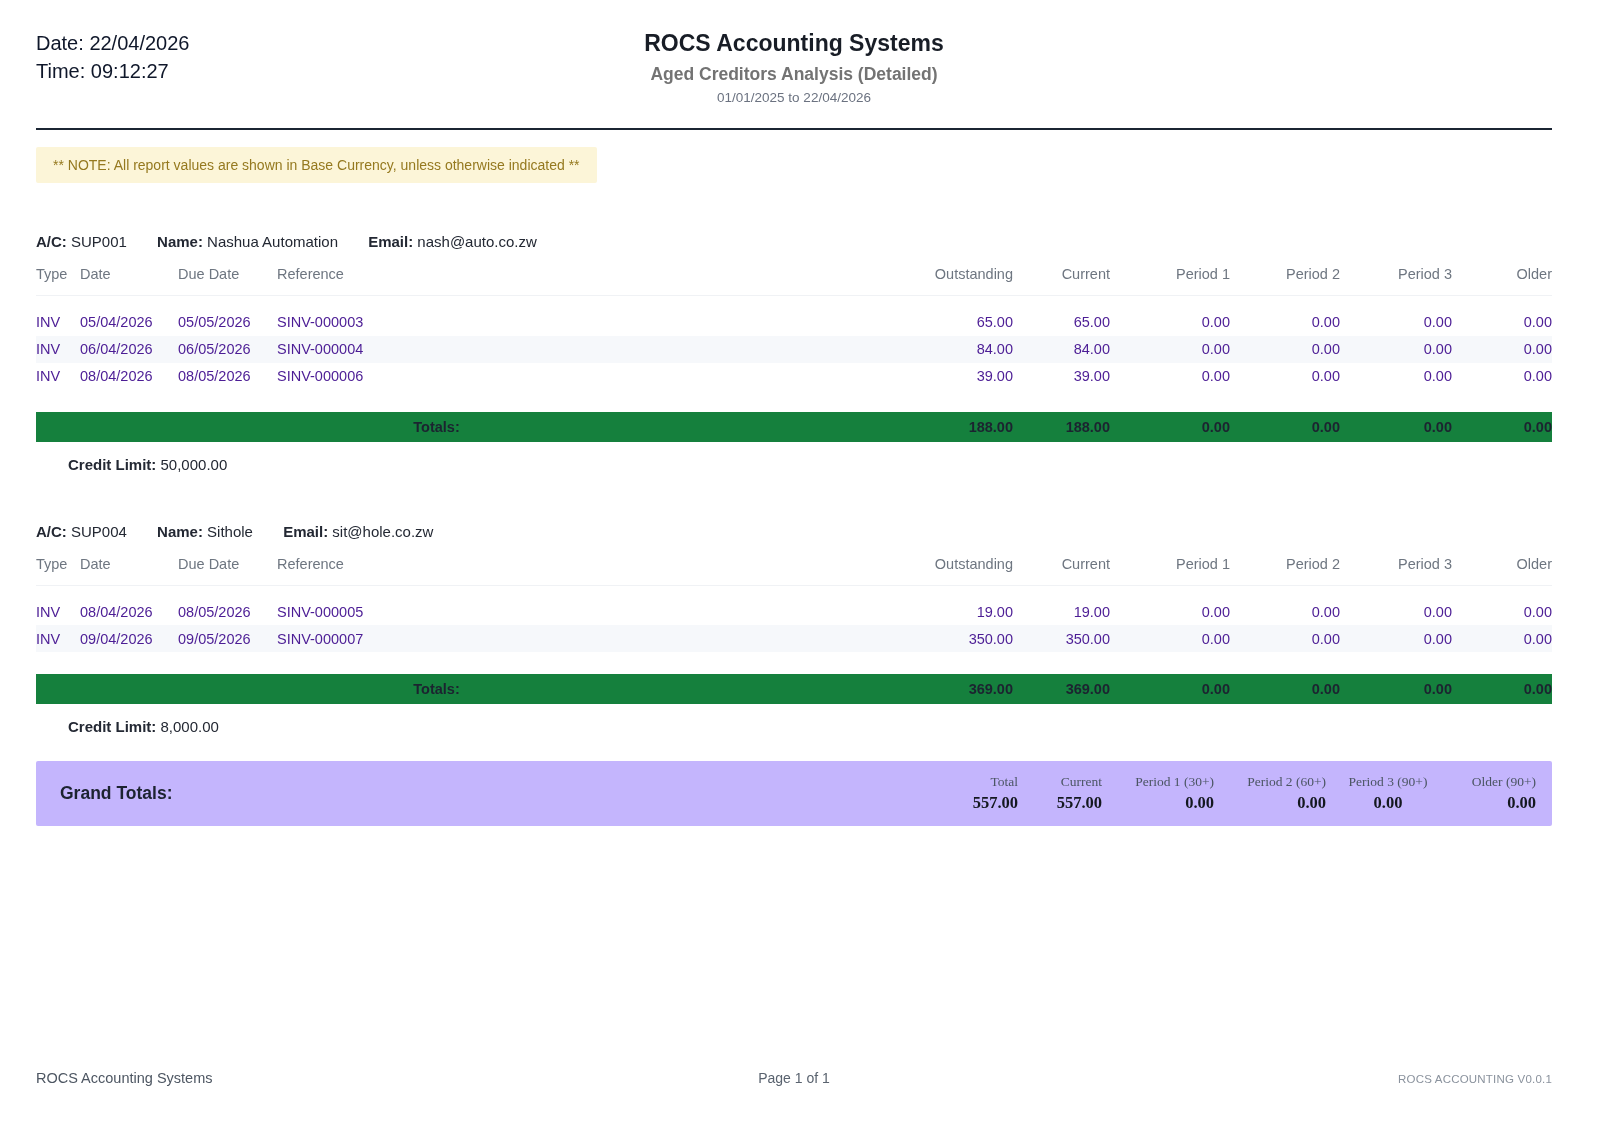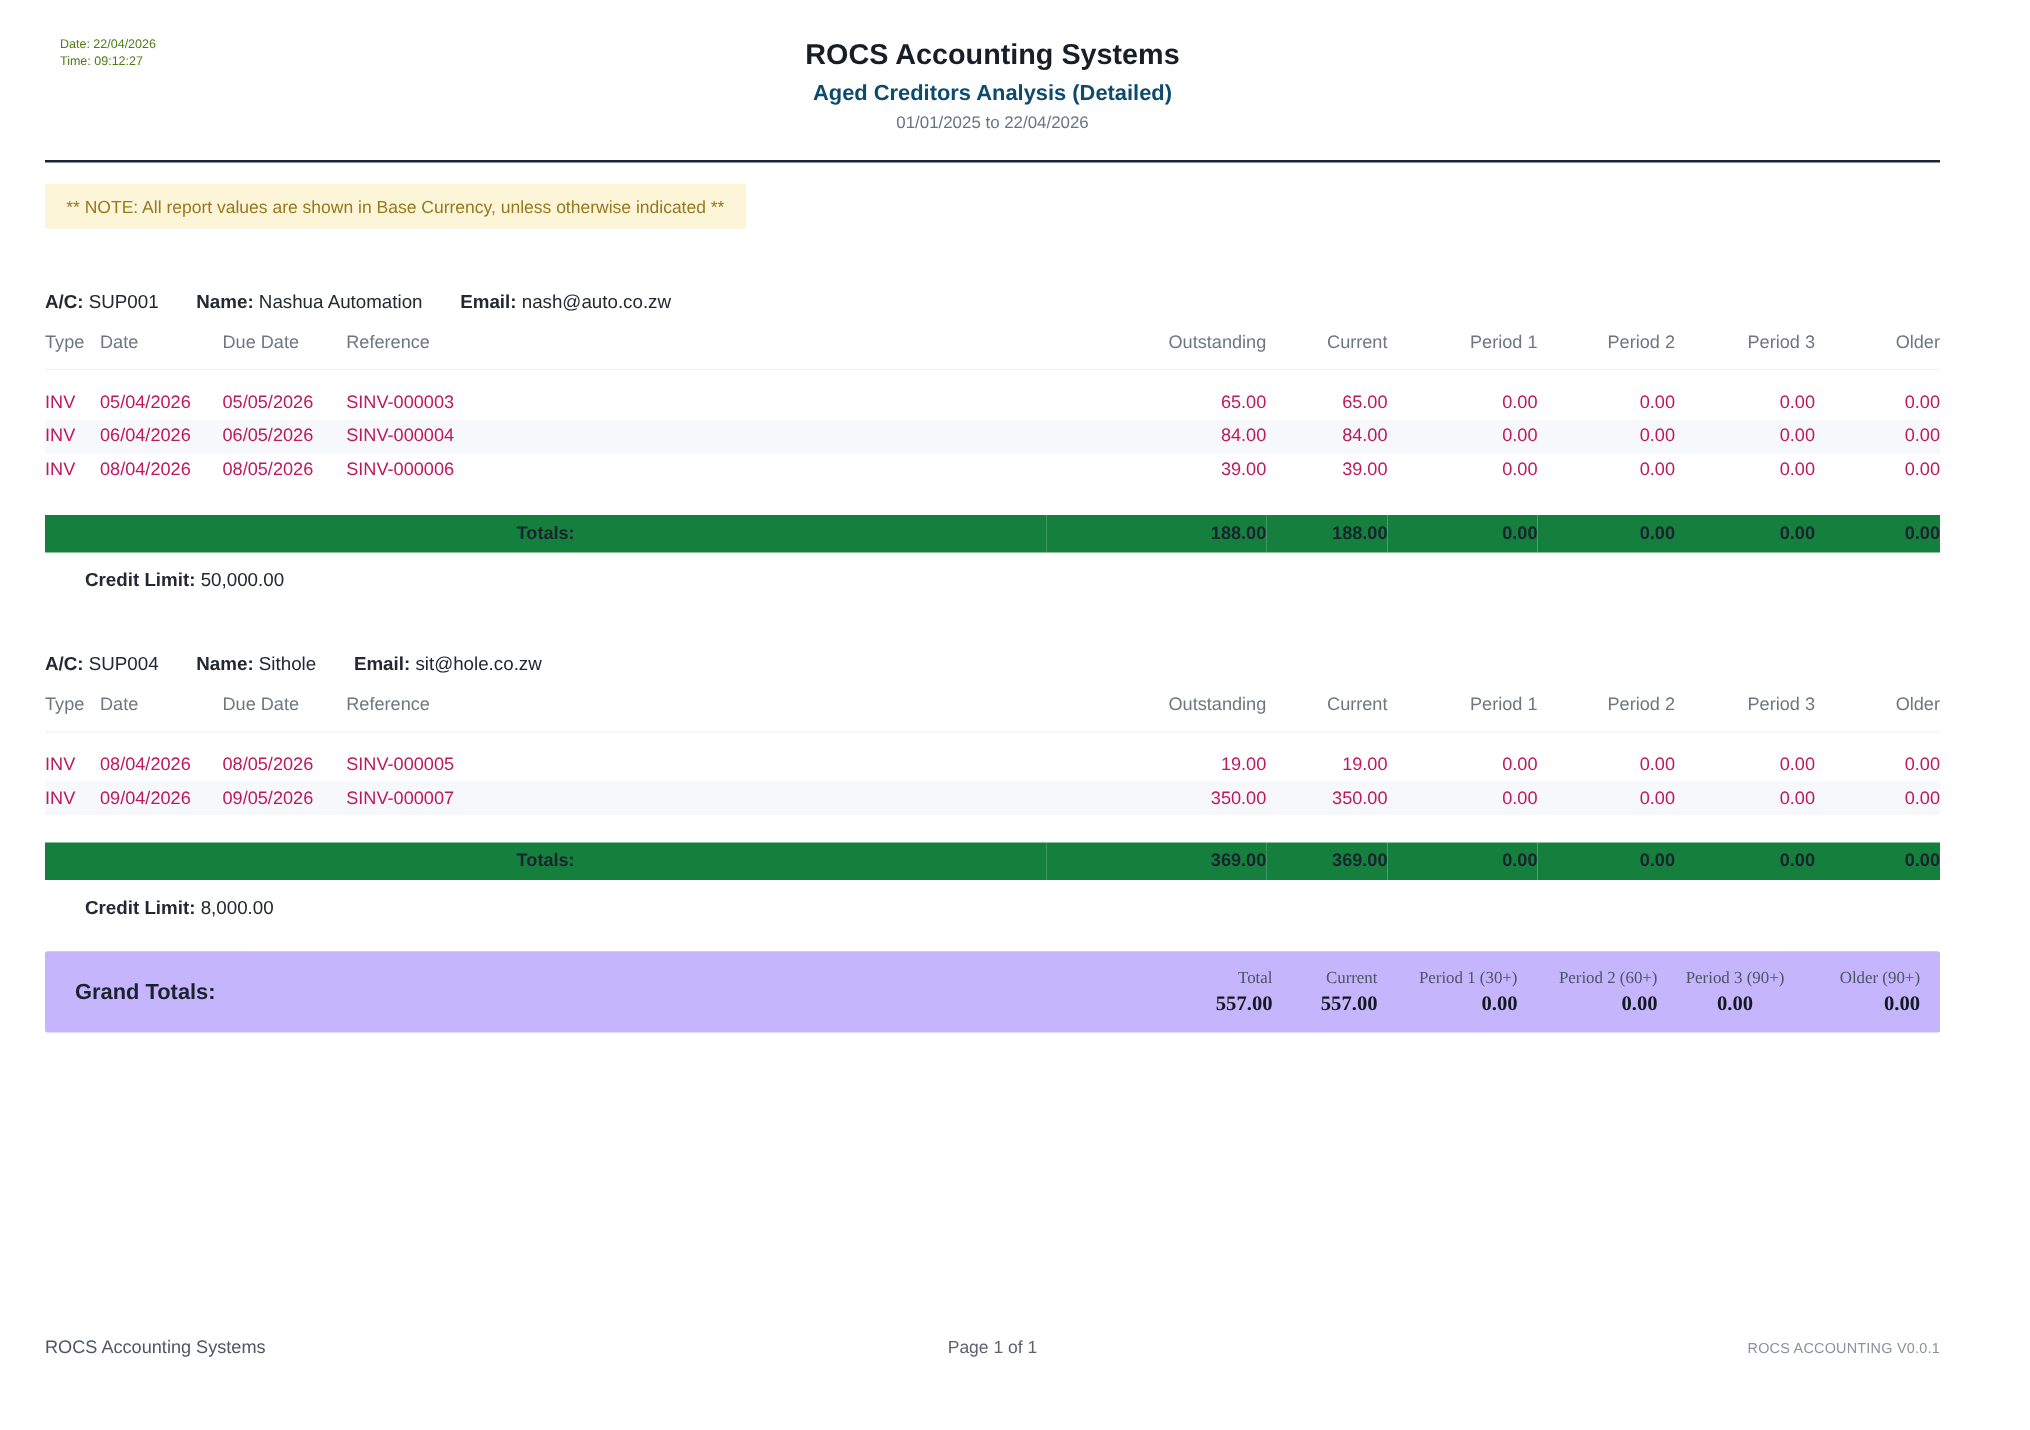--- a/index.html
+++ b/index.html
@@ -16,26 +16,26 @@
     display: flex;
     flex-direction: column;
     position: relative;
     background: #fff;
     overflow: hidden;
   }
 
   
   .report-header { position: relative; min-height: 84px; }
   .meta {
-    position: absolute; top: 5px; left: 12px;
-    font-size: 10px; color: #4d7c0f; line-height: 1.42;
+    position: absolute; top: 5px; left: 0;
+    font-size: 20px; color: #0f172a; line-height: 1.42;
   }
   .titles { text-align: center; padding-top: 6px; }
   .company-title { margin: 0 0 7px; font-size: 23px; font-weight: 700; color: #181d26; }
-  .report-title { margin: 0; font-size: 17.5px; font-weight: 700; color: #0c4a6e; }
+  .report-title { margin: 0; font-size: 17.5px; font-weight: 700; color: #737373; }
   .date-range { margin-top: 5px; font-size: 13.5px; color: #6b7280; }
 
   .rule { border: none; border-top: 2px solid #1b2533; margin: 20px 0 0; }
 
   .note {
     margin-top: 17px;
     background: #fcf5d8;
     color: #95791f;
     font-size: 14px;
     padding: 10px 17px;
@@ -60,21 +60,21 @@
   table.ledger th {
     font-weight: 400;
     color: #6e7681;
     font-size: 14.5px;
     padding: 6px 0 13px;
     border-bottom: 1px solid #f0f2f5;
   }
   .t-left  { text-align: left; margin-top: 16px; }
   .t-right { text-align: right; }
 
-  tbody.rows td { padding: 5.5px 0; color: #be185d; }
+  tbody.rows td { padding: 5.5px 0; color: #4c1d95; }
   tbody.rows tr:first-child td { padding-top: 18px; }
   tbody.rows tr:nth-child(even) { background: #f6f8fb; }
   td.c-type { color: #6e7681; }
   td.num { text-align: right; }
   td.muted { color: #959da8; }
 
   tr.gap-row td { height: 22px; padding: 0; }
   tr.totals-row { background: #15803d; }
   tr.totals-row td {
     padding: 7px 0;

